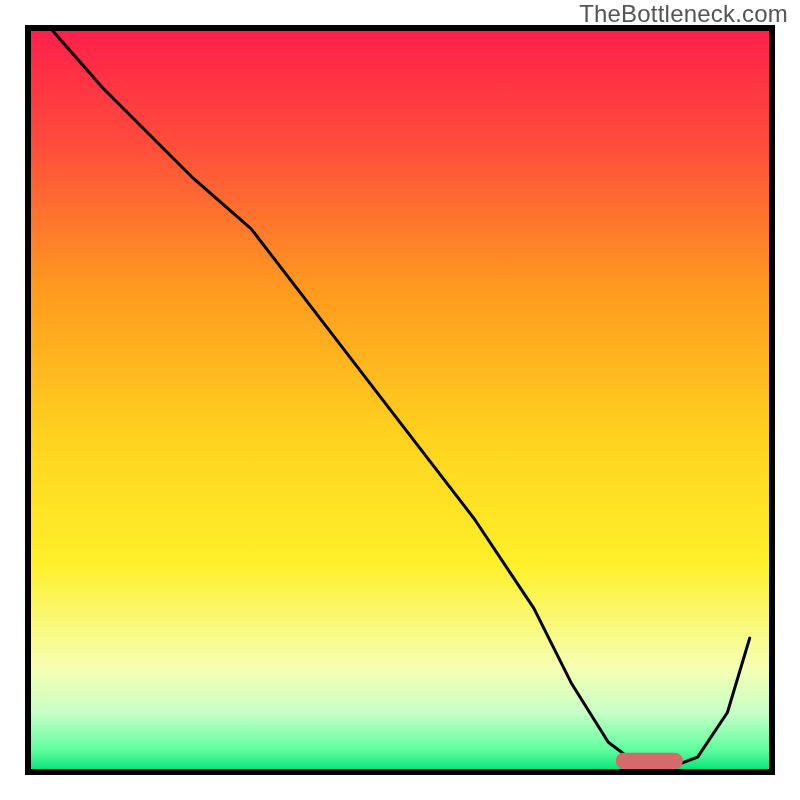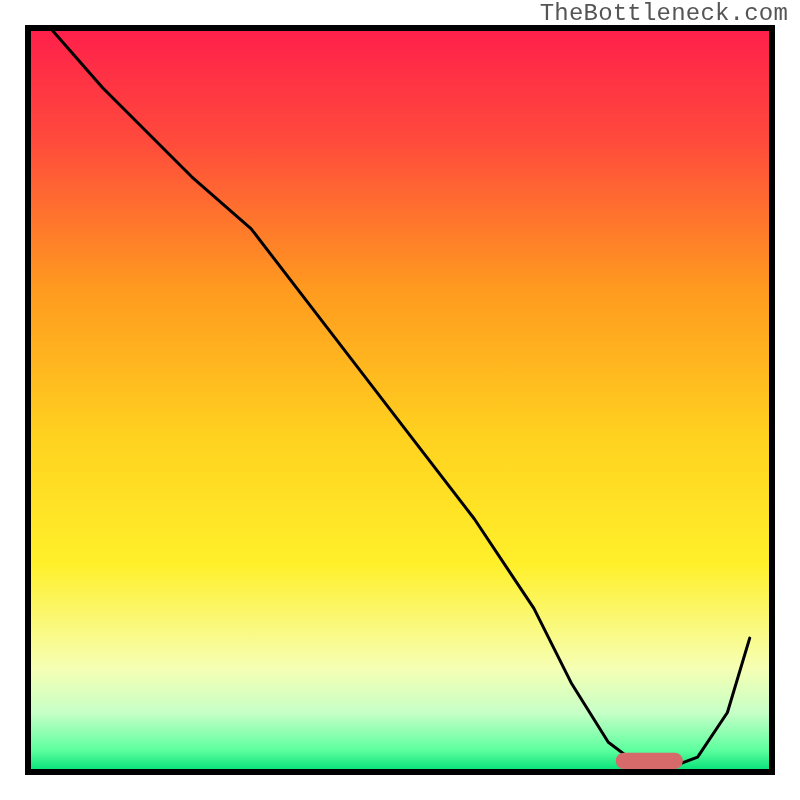--- a/index.html
+++ b/index.html
@@ -8,21 +8,20 @@
     width: 800px;
     height: 800px;
     background: #ffffff;
     font-family: Arial, Helvetica, sans-serif;
     overflow: hidden;
   }
   .wrap {
     position: relative;
     width: 800px;
     height: 800px;
-    font-family: Liberation Mono, monospace;
   }
   .watermark {
     position: absolute;
     top: 0;
     right: 12px;
     color: #555;
     font-size: 24px;
     font-weight: 500;
     letter-spacing: 0.2px;
   }

